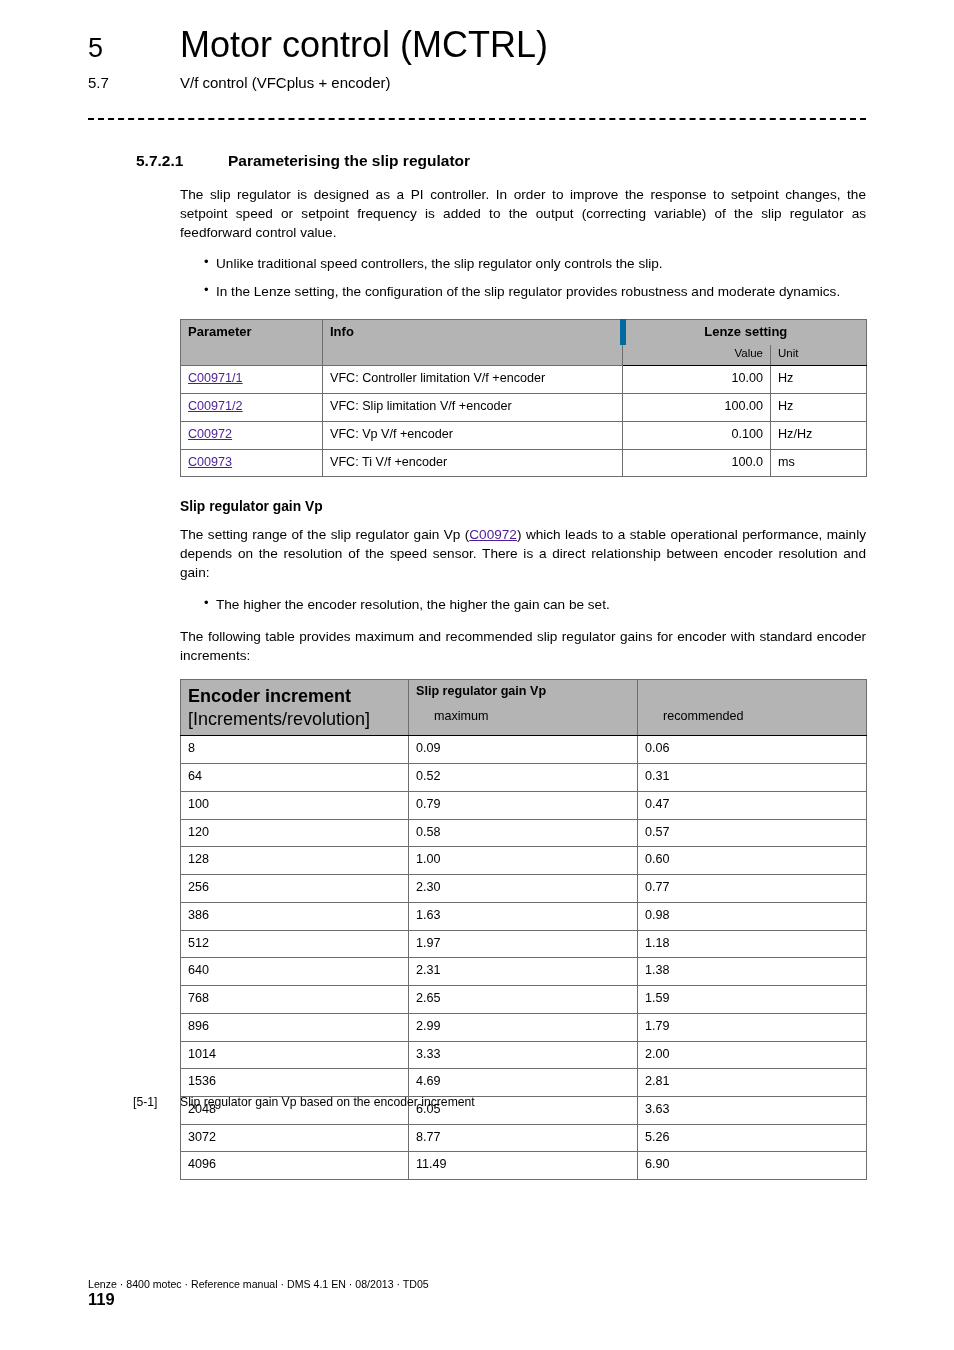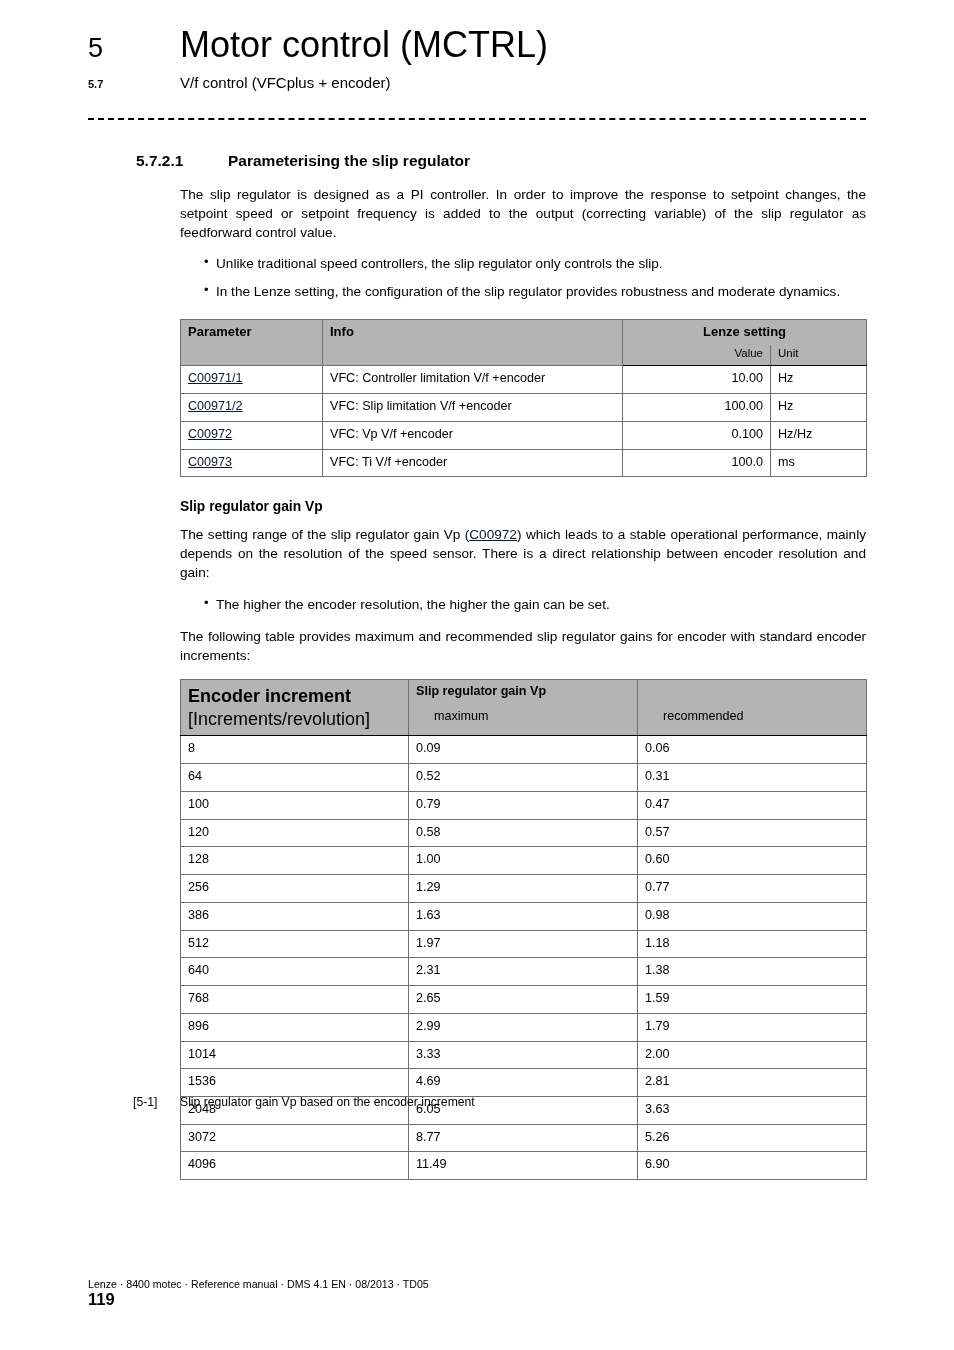--- a/index.html
+++ b/index.html
@@ -46,22 +46,22 @@
     font-weight: 400;
   }
   .hdr-row2 {
     display: flex;
     align-items: baseline;
     margin-top: 8px;
   }
   .hdr-secnum {
     width: 92px;
     flex: 0 0 92px;
-    font-size: 11px;
-    font-weight: 700;
+    font-size: 15px;
+    font-weight: 400;
   }
   .hdr-sectitle {
     font-size: 15px;
     font-weight: 400;
   }
 
   .rule {
     position: absolute;
     left: 88px;
     top: 118px;
@@ -122,21 +122,21 @@
   ul.bullets li:last-child { margin-bottom: 0; }
   ul.bullets li::before {
     content: "\2022";
     position: absolute;
     left: 0;
     top: -1px;
     font-size: 13px;
   }
 
   a.plink {
-    color: #0f172a;
+    color: #4c1d95;
   }
 
   .subhead {
     font-size: 13.8px;
     font-weight: bold;
     margin: 0 0 12px 0;
   }
 
   
   table.doc {
@@ -176,21 +176,21 @@
 
   
   #param-table { margin-top: 18px; }
   #param-table col.c-param { width: 142px; }
   #param-table col.c-info  { width: 300px; }
   #param-table col.c-val   { width: 148px; }
   #param-table col.c-unit  { width: 96px; }
 
   #param-table thead tr.top-hdr th.h-lenze {
     text-align: center;
-    border-left: 1px solid #0369a1;
+    border-left: 6px solid #0369a1;
   }
   #param-table tbody td { padding-top: 5px; padding-bottom: 6px; }
 
   
   #gain-table col.c-inc { width: 228px; }
   #gain-table col.c-max { width: 229px; }
   #gain-table col.c-rec { width: 229px; }
   #gain-table thead th.h-enc {
     font-weight: bold;
     font-size: 18px;
@@ -376,21 +376,21 @@
             <td>0.58</td>
             <td>0.57</td>
           </tr>
         <tr>
             <td>128</td>
             <td>1.00</td>
             <td>0.60</td>
           </tr>
         <tr>
             <td>256</td>
-            <td>1.29</td>
+            <td>2.30</td>
             <td>0.77</td>
           </tr>
         <tr>
             <td>386</td>
             <td>1.63</td>
             <td>0.98</td>
           </tr>
         <tr>
             <td>512</td>
             <td>1.97</td>

